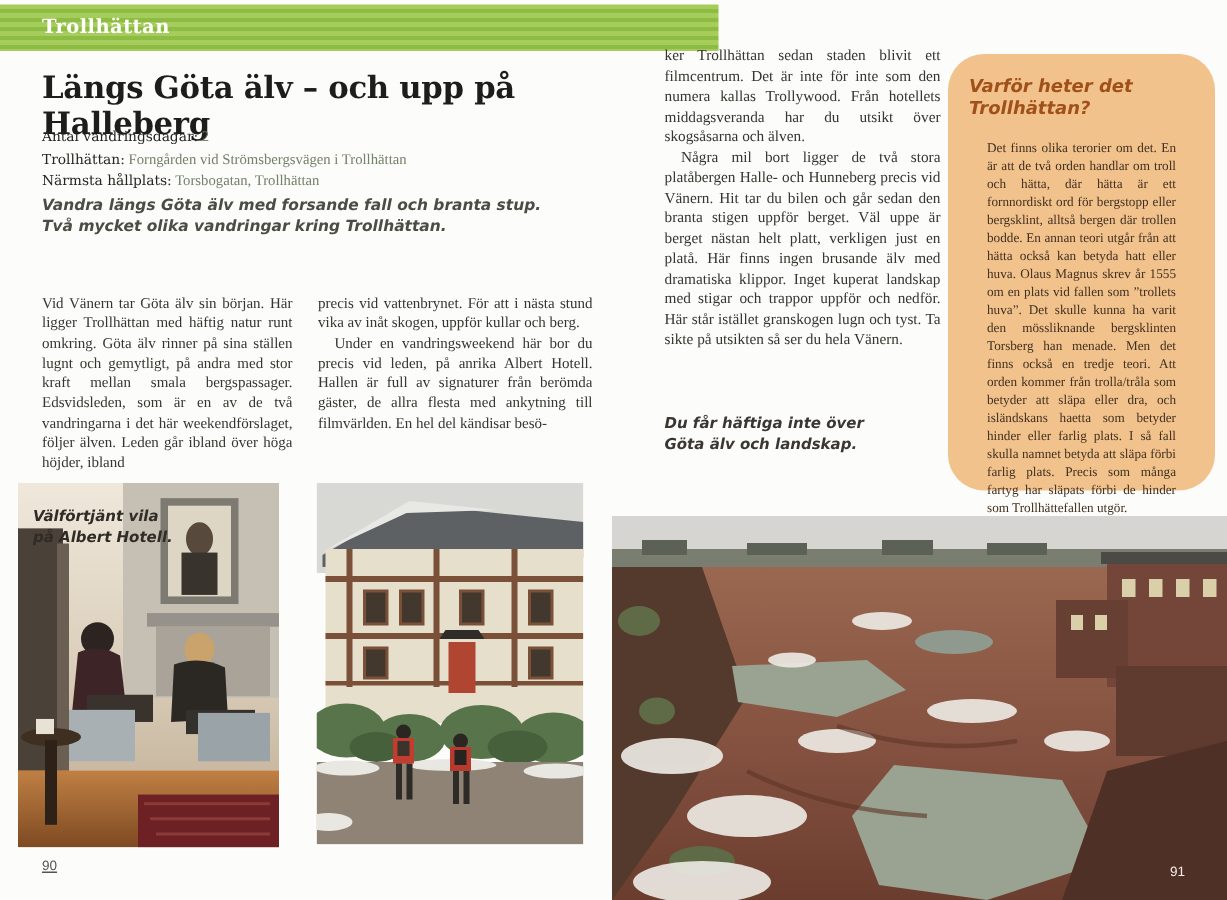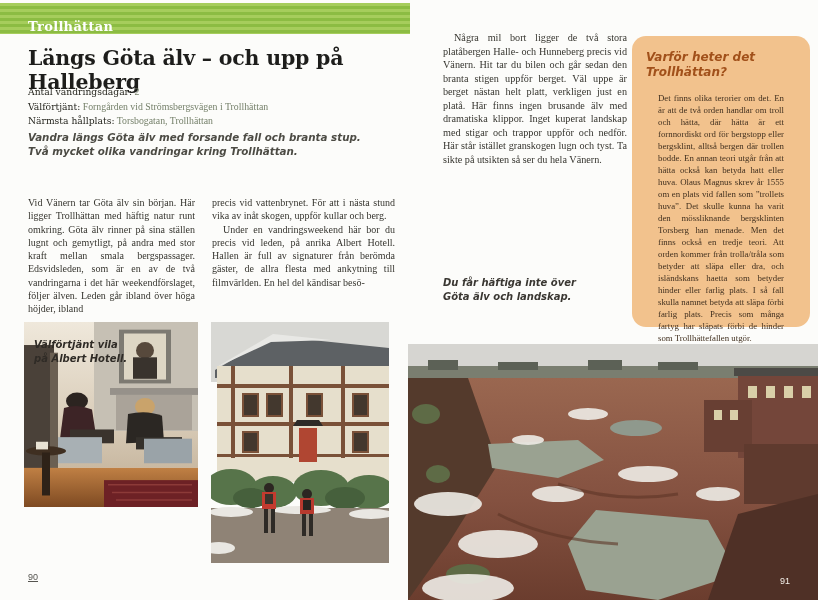--- a/index.html
+++ b/index.html
@@ -1,21 +1,21 @@
 <!DOCTYPE html>
 <html><head>
 <meta charset="utf-8">
 <style>
   html,body{margin:0;padding:0;background:#e9e9e7;}
   .frame{position:relative;width:818px;height:600px;background:#fcfcfa;overflow:hidden;
          font-family:"Liberation Serif",serif;color:#34332e;}
   
-  .band{position:absolute;left:0;top:3px;width:410px;height:31px;
+  .band{position:absolute;left:0;top:3px;width:479px;height:31px;
         background:repeating-linear-gradient(180deg,#a6cd5c 0px,#a6cd5c 3px,#8cbc43 3px,#8cbc43 6px);
-        display:flex;align-items:flex-end;}
+        display:flex;align-items:center;}
   .band-label{color:#ffffff;font-family:"DejaVu Serif",serif;font-weight:bold;font-size:13px;
         margin-left:28px;letter-spacing:.3px;}
   
   .title{position:absolute;left:28px;top:46px;width:380px;font-family:"DejaVu Serif",serif;
         font-weight:bold;font-size:20.5px;color:#1d1d1b;letter-spacing:-.2px;}
   .meta{position:absolute;left:28px;top:85px;font-size:9.8px;line-height:14.6px;}
   .meta-label{font-family:"DejaVu Serif",serif;font-weight:normal;font-size:9.2px;color:#26261f;}
   .meta-value{color:#75806a;}
   .intro{position:absolute;left:28px;top:130px;font-family:"DejaVu Sans",sans-serif;
         font-style:italic;font-weight:bold;font-size:10.3px;line-height:14.4px;color:#4c4b44;}
@@ -26,28 +26,28 @@
   .rcol{position:absolute;left:443px;top:31px;width:184px;font-size:10.2px;line-height:13.5px;}
   .bodytxt p,.rcol p{margin:0;}
   .indent{text-indent:11px;}
   
   .photo-cap{font-family:"DejaVu Sans",sans-serif;font-style:italic;font-weight:bold;
         font-size:10px;line-height:13.5px;color:#3a3732;}
   .rcaption{position:absolute;left:443px;top:276px;}
   .p1cap{position:absolute;left:10px;top:16px;z-index:3;color:#2f2b26;}
   
   .factbox{position:absolute;left:632px;top:36px;width:178px;height:291px;background:#f2c28d;
-        border-radius:14px;padding:14px 14px 0;box-sizing:border-box;}
+        border-radius:24px;padding:14px 14px 0;box-sizing:border-box;}
   .factbox-title{font-family:"DejaVu Sans",sans-serif;font-style:italic;font-weight:bold;
         font-size:12px;line-height:15px;color:#a1501a;margin:0 0 8px;}
   .factbox-body{font-size:8.8px;line-height:12px;text-align:justify;color:#41301f;margin:12px;}
   
   .photo{position:absolute;overflow:hidden;}
   .photo svg{display:block;width:100%;height:100%;}
-  .photo1{left:24px;top:322px;width:174px;height:185px;}
+  .photo1{left:12px;top:322px;width:174px;height:243px;}
   .photo2{left:211px;top:322px;width:178px;height:241px;}
   .photo3{left:408px;top:344px;width:410px;height:256px;}
   
   .pn-left{position:absolute;left:28px;top:572px;font-family:"Liberation Sans",sans-serif;
         font-size:9px;color:#55544f;text-decoration:underline;}
   .pn-right{position:absolute;right:28px;bottom:14px;font-family:"Liberation Sans",sans-serif;
         font-size:9px;color:#f3efe9;z-index:3;margin-top:21px;}
 </style>
 </head>
 <body>
@@ -60,21 +60,21 @@
 
   <div>
     <div class="title">Längs Göta älv – och upp på Halleberg</div>
 
     <div class="meta">
       <div>
         <span class="meta-label">Antal vandringsdagar:</span>
         <span class="meta-value">2</span>
       </div>
       <div>
-        <span class="meta-label">Välförtjänt:</span>
+        <span class="meta-label">Trollhättan:</span>
         <span class="meta-value">Forngården vid Strömsbergsvägen i Trollhättan</span>
       </div>
       <div>
         <span class="meta-label">Närmsta hållplats:</span>
         <span class="meta-value">Torsbogatan, Trollhättan</span>
       </div>
     </div>
 
     <div class="intro">
       <div>Vandra längs Göta älv med forsande fall och branta stup.</div>
@@ -191,20 +191,21 @@
           <rect x="98" y="192" width="4" height="22" fill="#2e2a26"></rect>
         </g>
       </svg>
     </div>
 
     <div class="pn-left">90</div>
   </div>
 
   <div>
     <div class="rcol bodytxt">
+      <p>ker Trollhättan sedan staden blivit ett filmcentrum. Det är inte för inte som den numera kallas Trollywood. Från hotellets middagsveranda har du utsikt över skogsåsarna och älven.</p>
       <p class="indent">Några mil bort ligger de två stora platåbergen Halle- och Hunneberg precis vid Vänern. Hit tar du bilen och går sedan den branta stigen uppför berget. Väl uppe är berget nästan helt platt, verkligen just en platå. Här finns ingen brusande älv med dramatiska klippor. Inget kuperat landskap med stigar och trappor uppför och nedför. Här står istället granskogen lugn och tyst. Ta sikte på utsikten så ser du hela Vänern.</p>
     </div>
 
     <div class="rcaption photo-cap">
       <div>Du får häftiga inte över</div>
       <div>Göta älv och landskap.</div>
     </div>
 
     <aside class="factbox">
       <h2 class="factbox-title">

